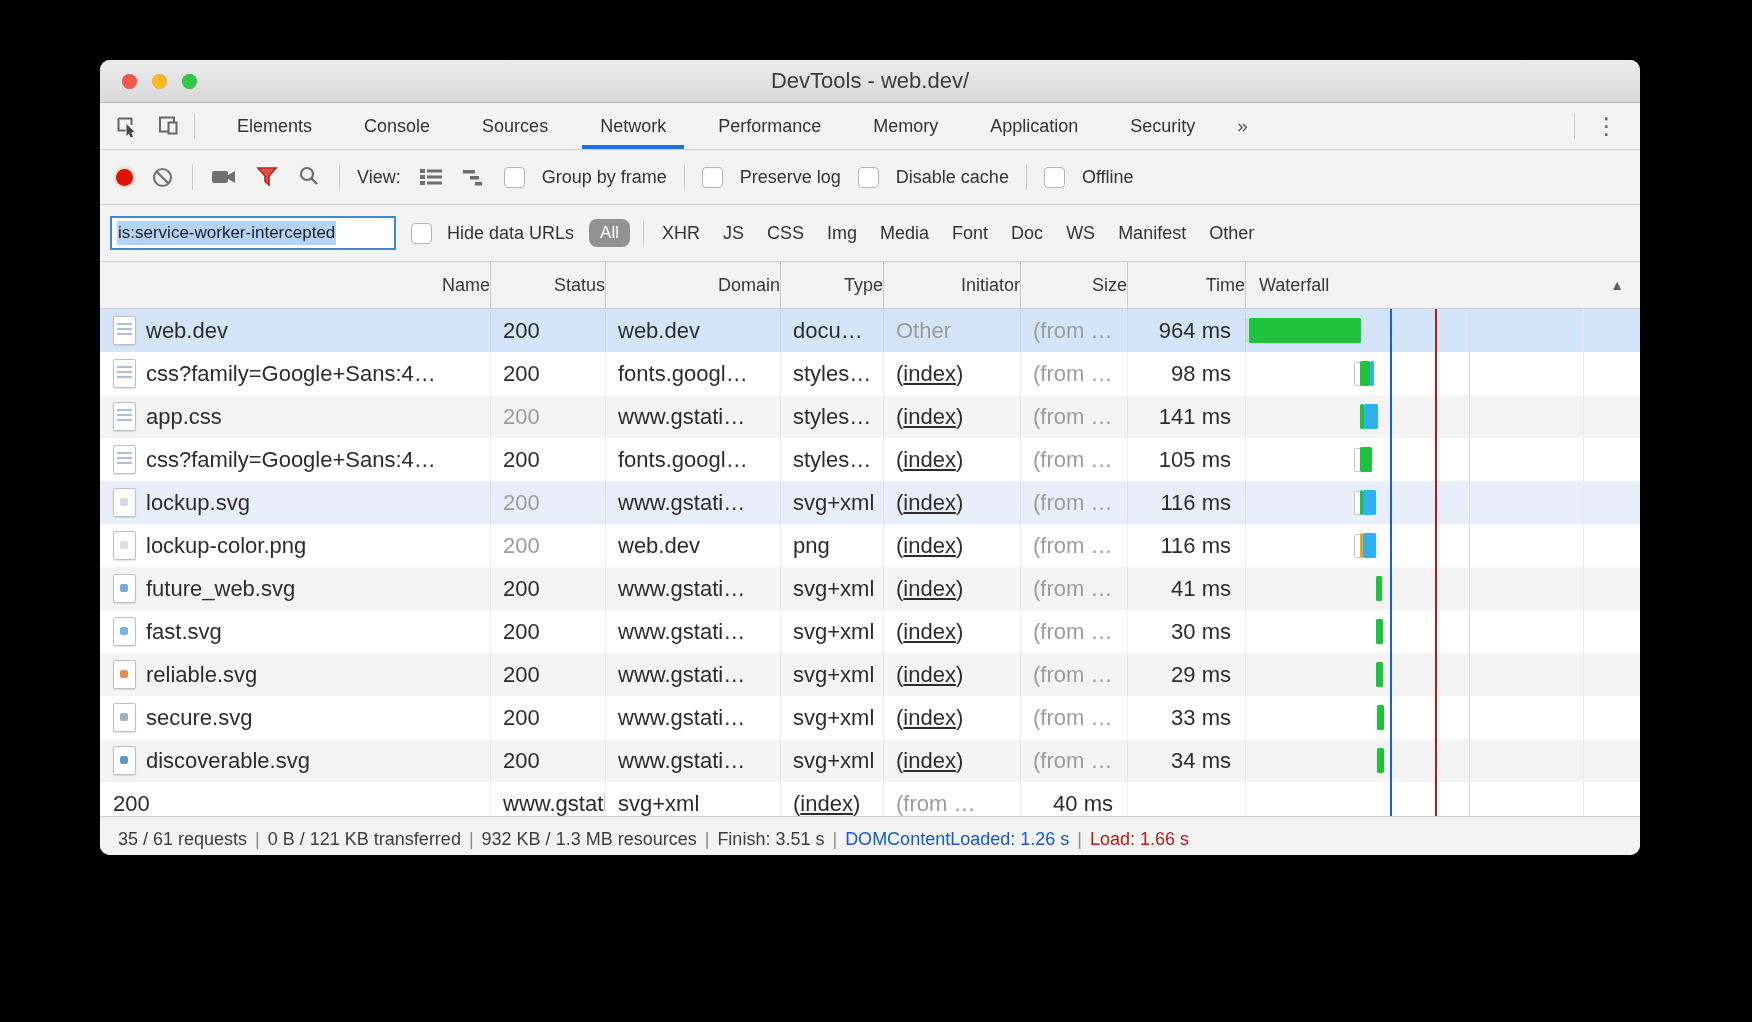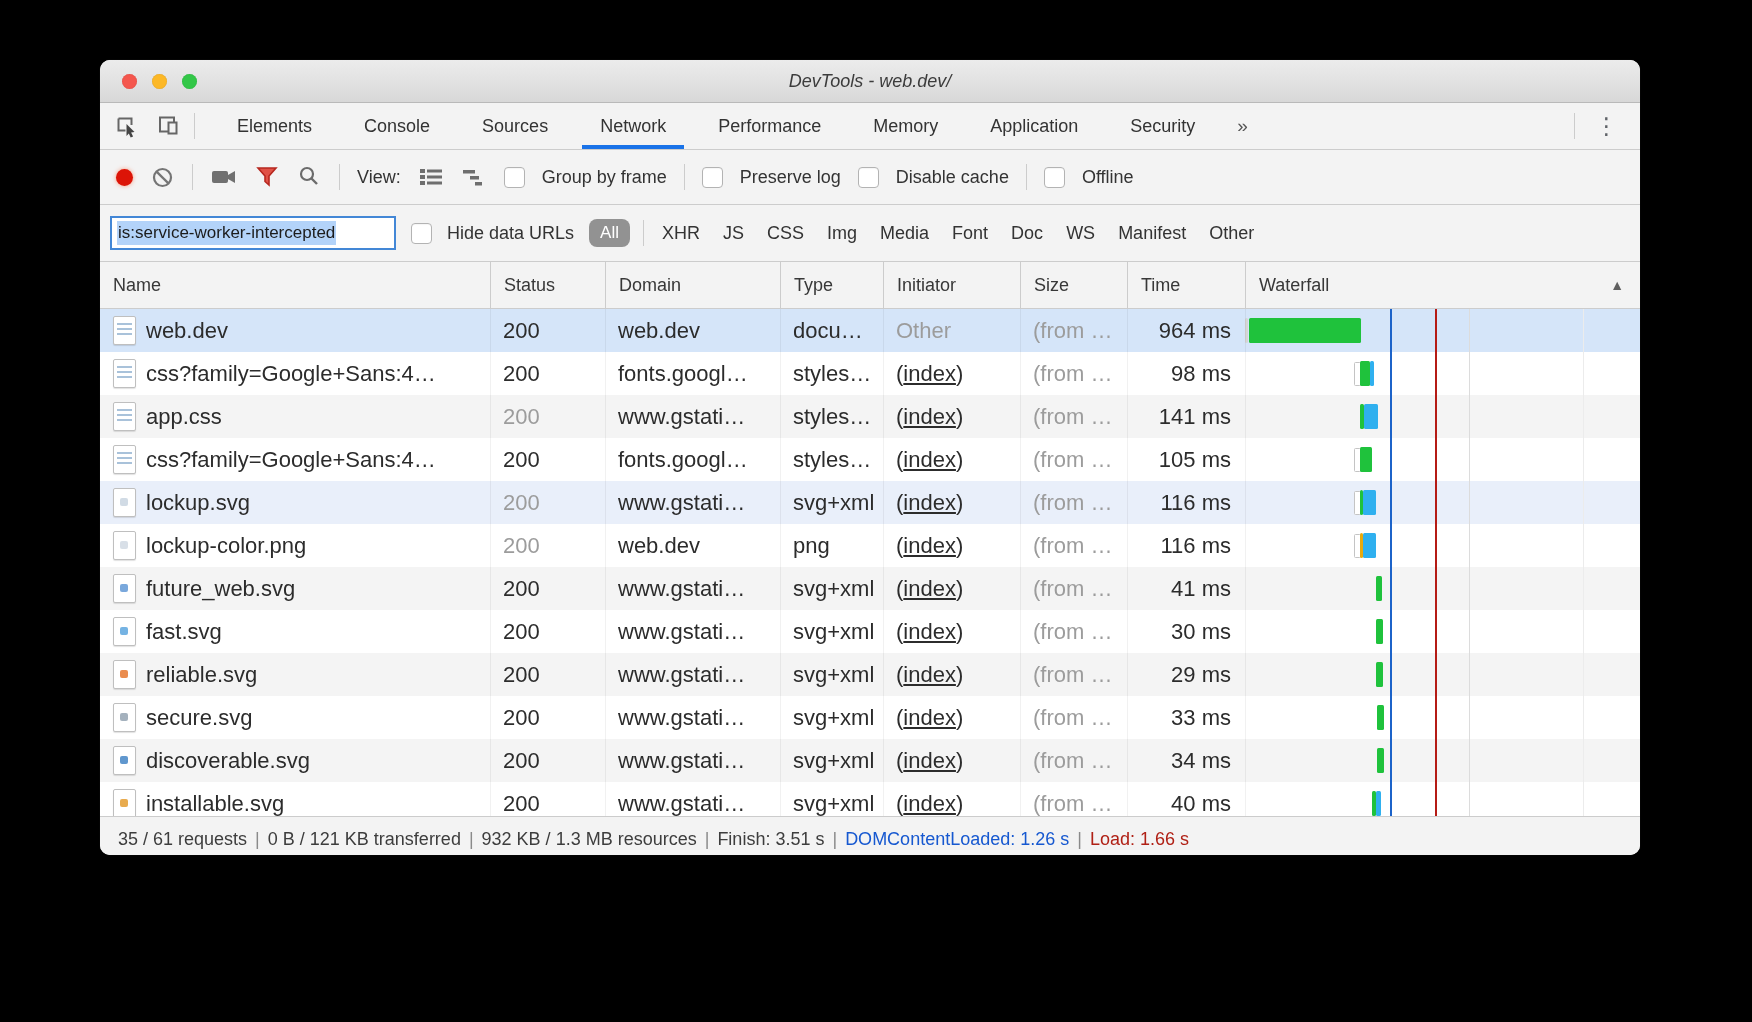--- a/index.html
+++ b/index.html
@@ -8,21 +8,21 @@
   .window{position:absolute;left:100px;top:60px;width:1540px;height:795px;border-radius:10px;
           overflow:hidden;background:#fff;box-shadow:0 30px 80px rgba(0,0,0,.6),0 0 1px rgba(255,255,255,.25);}
   
   .titlebar{height:42px;background:linear-gradient(#ececec,#d8d8d8);border-bottom:1px solid #b9b9b9;
             position:relative;display:flex;align-items:center;justify-content:center;}
   .lights{position:absolute;left:22px;top:0;bottom:0;display:flex;align-items:center;gap:15px;}
   .light{width:15px;height:15px;border-radius:50%;}
   .light.red{background:#f4574e;box-shadow:inset 0 0 1px #c8443c;}
   .light.yellow{background:#fcb827;box-shadow:inset 0 0 1px #c78f1e;}
   .light.green{background:#33c748;box-shadow:inset 0 0 1px #27a138;}
-  .wtitle{font-size:18px;color:#3c3c3c;font-style:italic;}
+  .wtitle{font-size:22px;color:#3c3c3c;}
   
   .tabbar{height:46px;background:#f3f3f3;border-bottom:1px solid #ccc;display:flex;align-items:stretch;
           font-size:18px;color:#333;}
   .tb-icons{display:flex;align-items:center;gap:16px;padding:0 12px 0 14px;}
   .vsep{width:1px;height:26px;background:#ccc;align-self:center;}
   #tabs{display:flex;align-items:stretch;margin-left:16px;}
   .tab{display:flex;align-items:center;padding:0 26px;position:relative;cursor:default;}
   .tab.active::after{content:"";position:absolute;left:8px;right:8px;bottom:0;height:4px;background:#1a73e8;}
   .overflow-chevron{display:flex;align-items:center;padding:0 16px;font-size:19px;color:#555;}
   .tb-right{margin-left:auto;display:flex;align-items:center;gap:14px;padding-right:16px;}
@@ -41,21 +41,21 @@
              padding:0 10px;gap:15px;font-size:18px;color:#333;}
   .filter-input{width:272px;height:30px;border:2px solid #4387d6;background:#fff;display:flex;
                 align-items:center;padding:0 5px;font-size:17px;color:#1c1c1c;white-space:nowrap;overflow:hidden;}
   .selection{background:#b3d3f9;padding:2px 1px;}
   .pill{background:#929292;color:#fff;border-radius:8px;padding:4px 11px;font-size:17px;}
   .ftype{padding:0 5px;white-space:nowrap;}
   #filter-types{display:flex;align-items:center;gap:13px;}
   
   .gridcols{display:grid;grid-template-columns:390px 115px 175px 103px 137px 107px 118px 395px;}
   .thead{height:46px;background:#f3f3f3;border-bottom:1px solid #ccc;font-size:18px;color:#383838;}
-  .hcell{display:flex;align-items:center;padding-left:13px;border-left:1px solid #ccc;height:100%;}
+  .hcell{display:flex;align-items:center;padding-left:13px;border-left:1px solid #ccc;height:100%;justify-content:flex-end;}
   .hcell:first-child{border-left:none;}
   .hcell.wf-h{justify-content:space-between;}
   .sort-tri{font-size:14px;color:#5f5f5f;margin-right:16px;}
   .tbody{position:relative;height:507px;overflow:hidden;background:#fff;}
   .trow{height:43px;font-size:22px;color:#2c2c2c;}
   .trow.stripe{background:#f4f4f4;}
   .trow.white{background:#fff;}
   .trow.selected{background:#d5e5f9;}
   .trow.hover{background:#e9effa;}
   .cell{display:flex;align-items:center;white-space:nowrap;overflow:hidden;padding-left:13px;}
@@ -409,24 +409,20 @@
           <div class="cell">www.gstati…</div>
           <div class="cell">svg+xml</div>
           <div class="cell">(<span class="u">index</span>)</div>
           <div class="cell dim">(from …</div>
           <div class="cell time-cell">34 ms</div>
           <div class="cell wf-cell">
             <div class="bar" style="left: 132px; width: 7px; background: rgb(31, 194, 60);"></div>
           </div>
         </div>
         <div class="trow gridcols white">
-          <div class="cell name-cell">
-            <div class="ficon img" style="--tint: #e5a23c;"></div>
-            <div>installable.svg</div>
-          </div>
           <div class="cell">200</div>
           <div class="cell">www.gstati…</div>
           <div class="cell">svg+xml</div>
           <div class="cell">(<span class="u">index</span>)</div>
           <div class="cell dim">(from …</div>
           <div class="cell time-cell">40 ms</div>
           <div class="cell wf-cell">
             <div class="bar" style="left: 127px; width: 4px; background: rgb(31, 194, 60);"></div>
             <div class="bar" style="left: 131px; width: 5px; background: rgb(47, 176, 239);"></div>
           </div>

